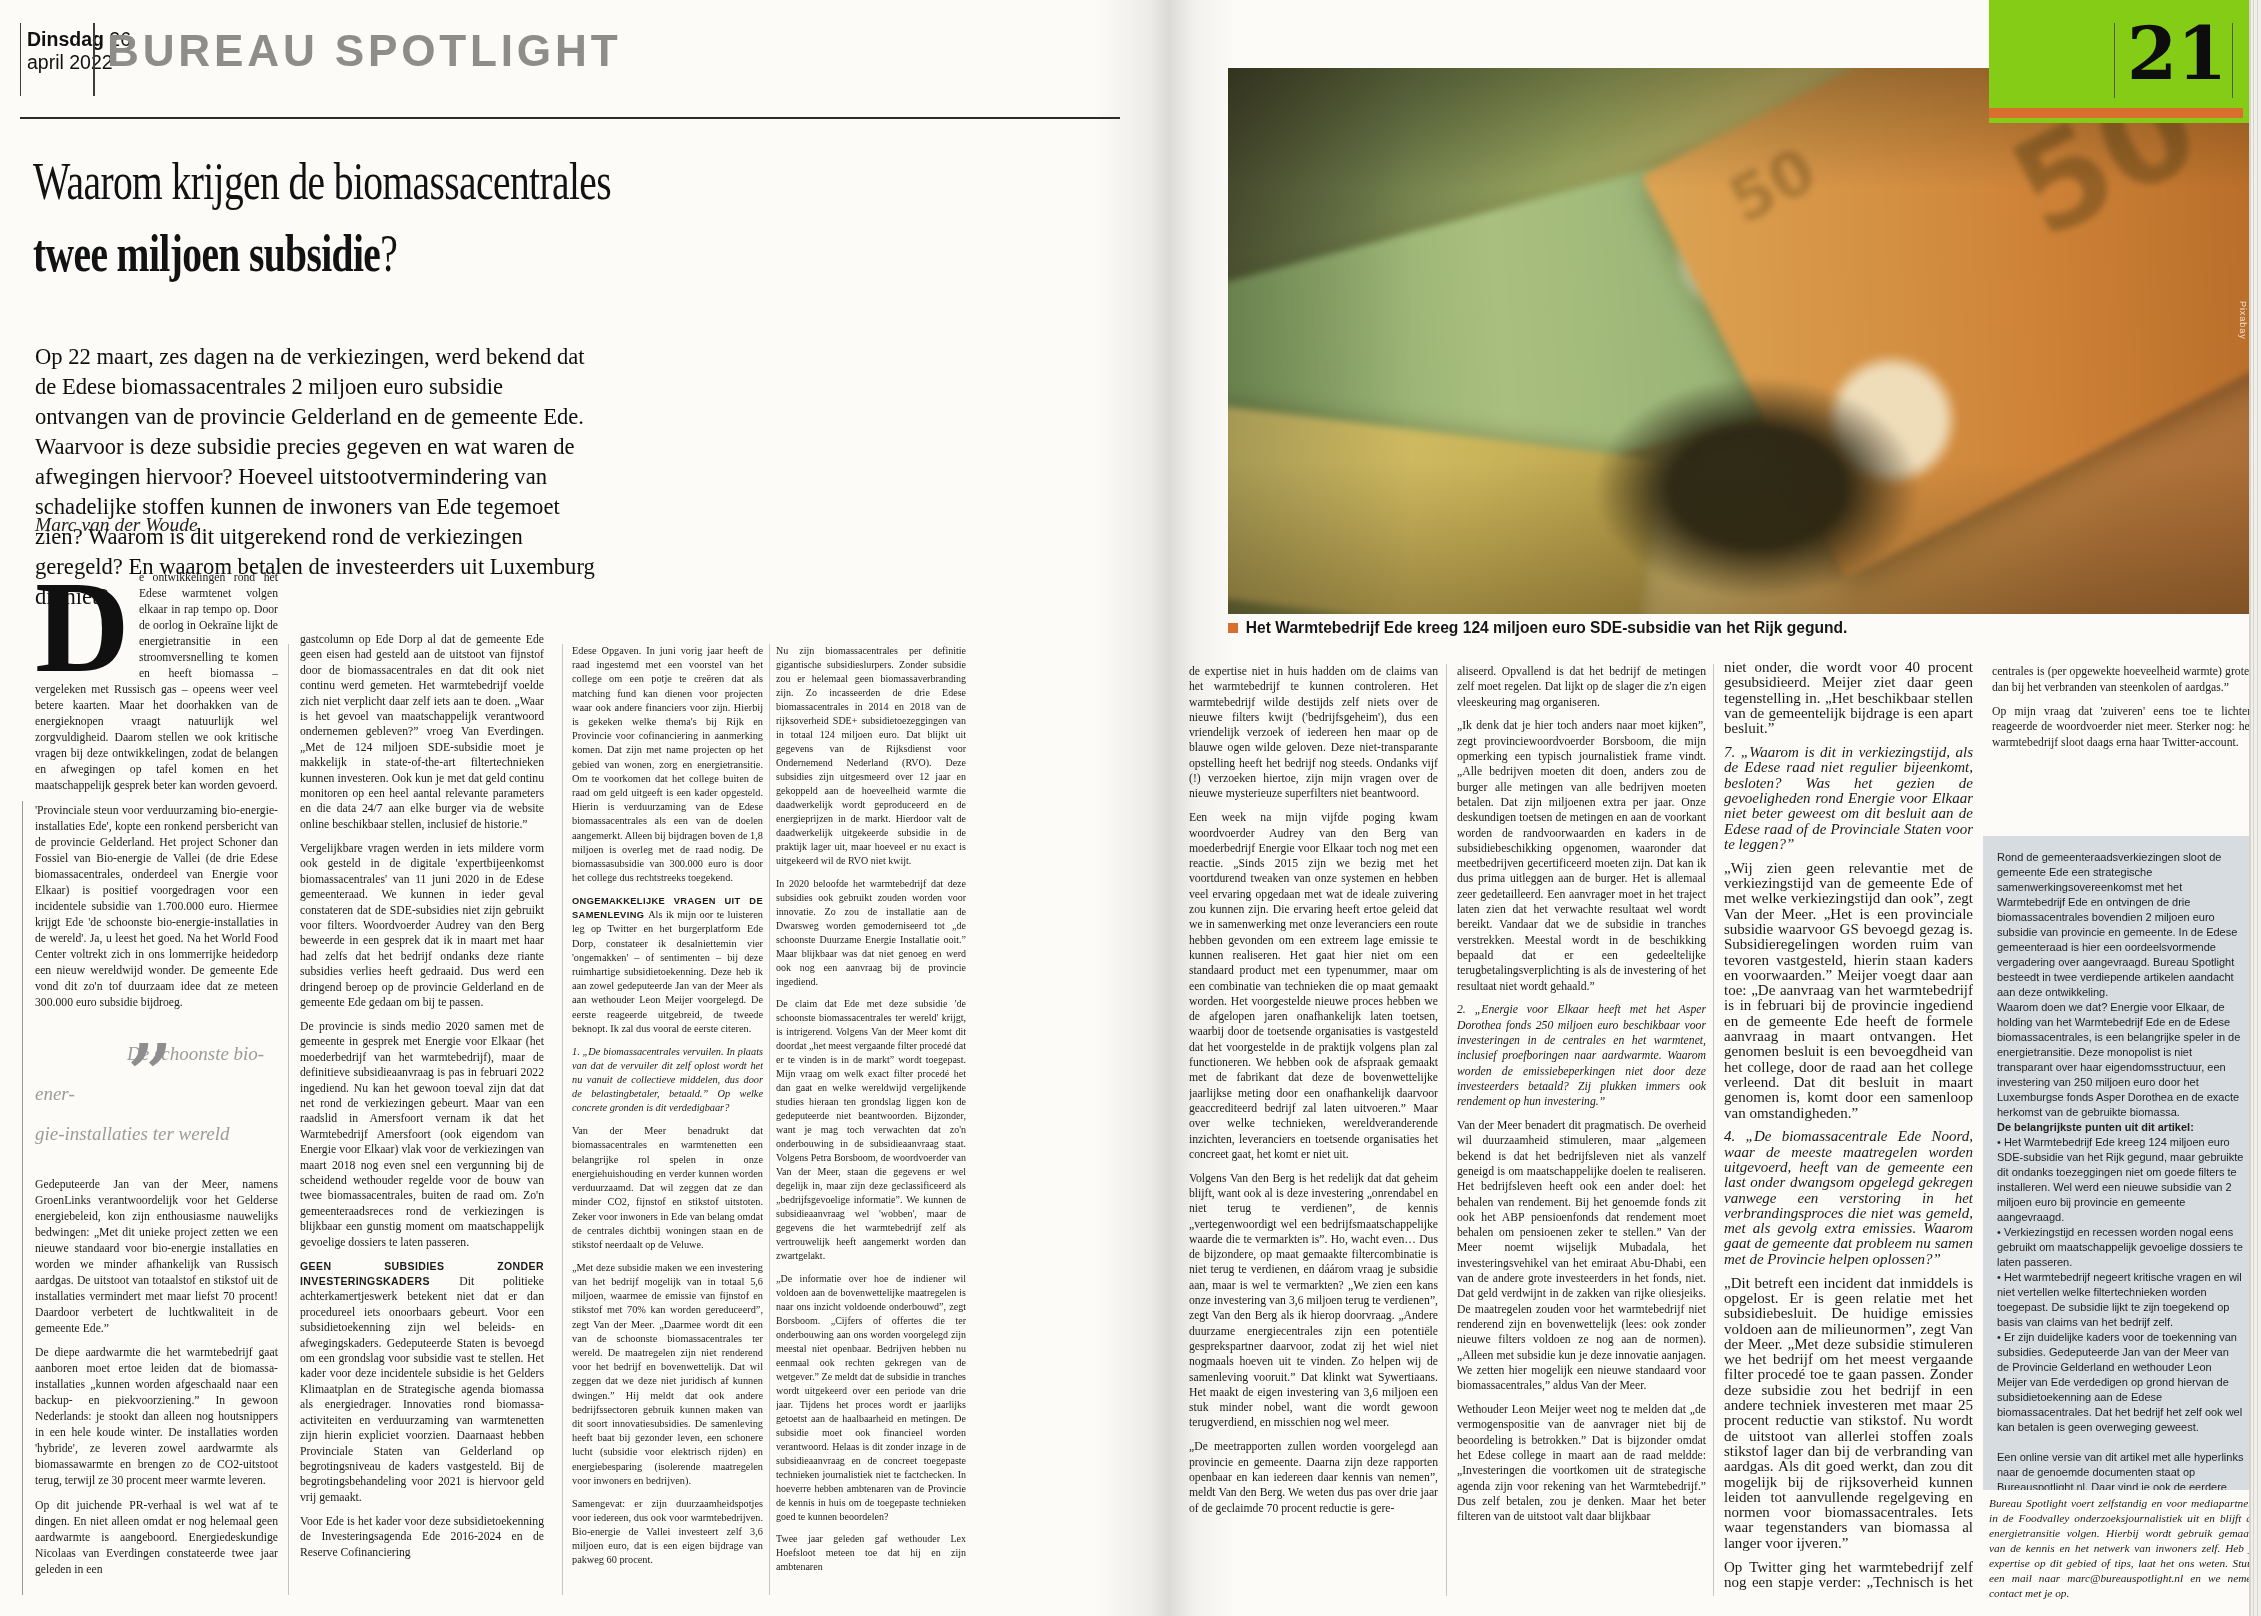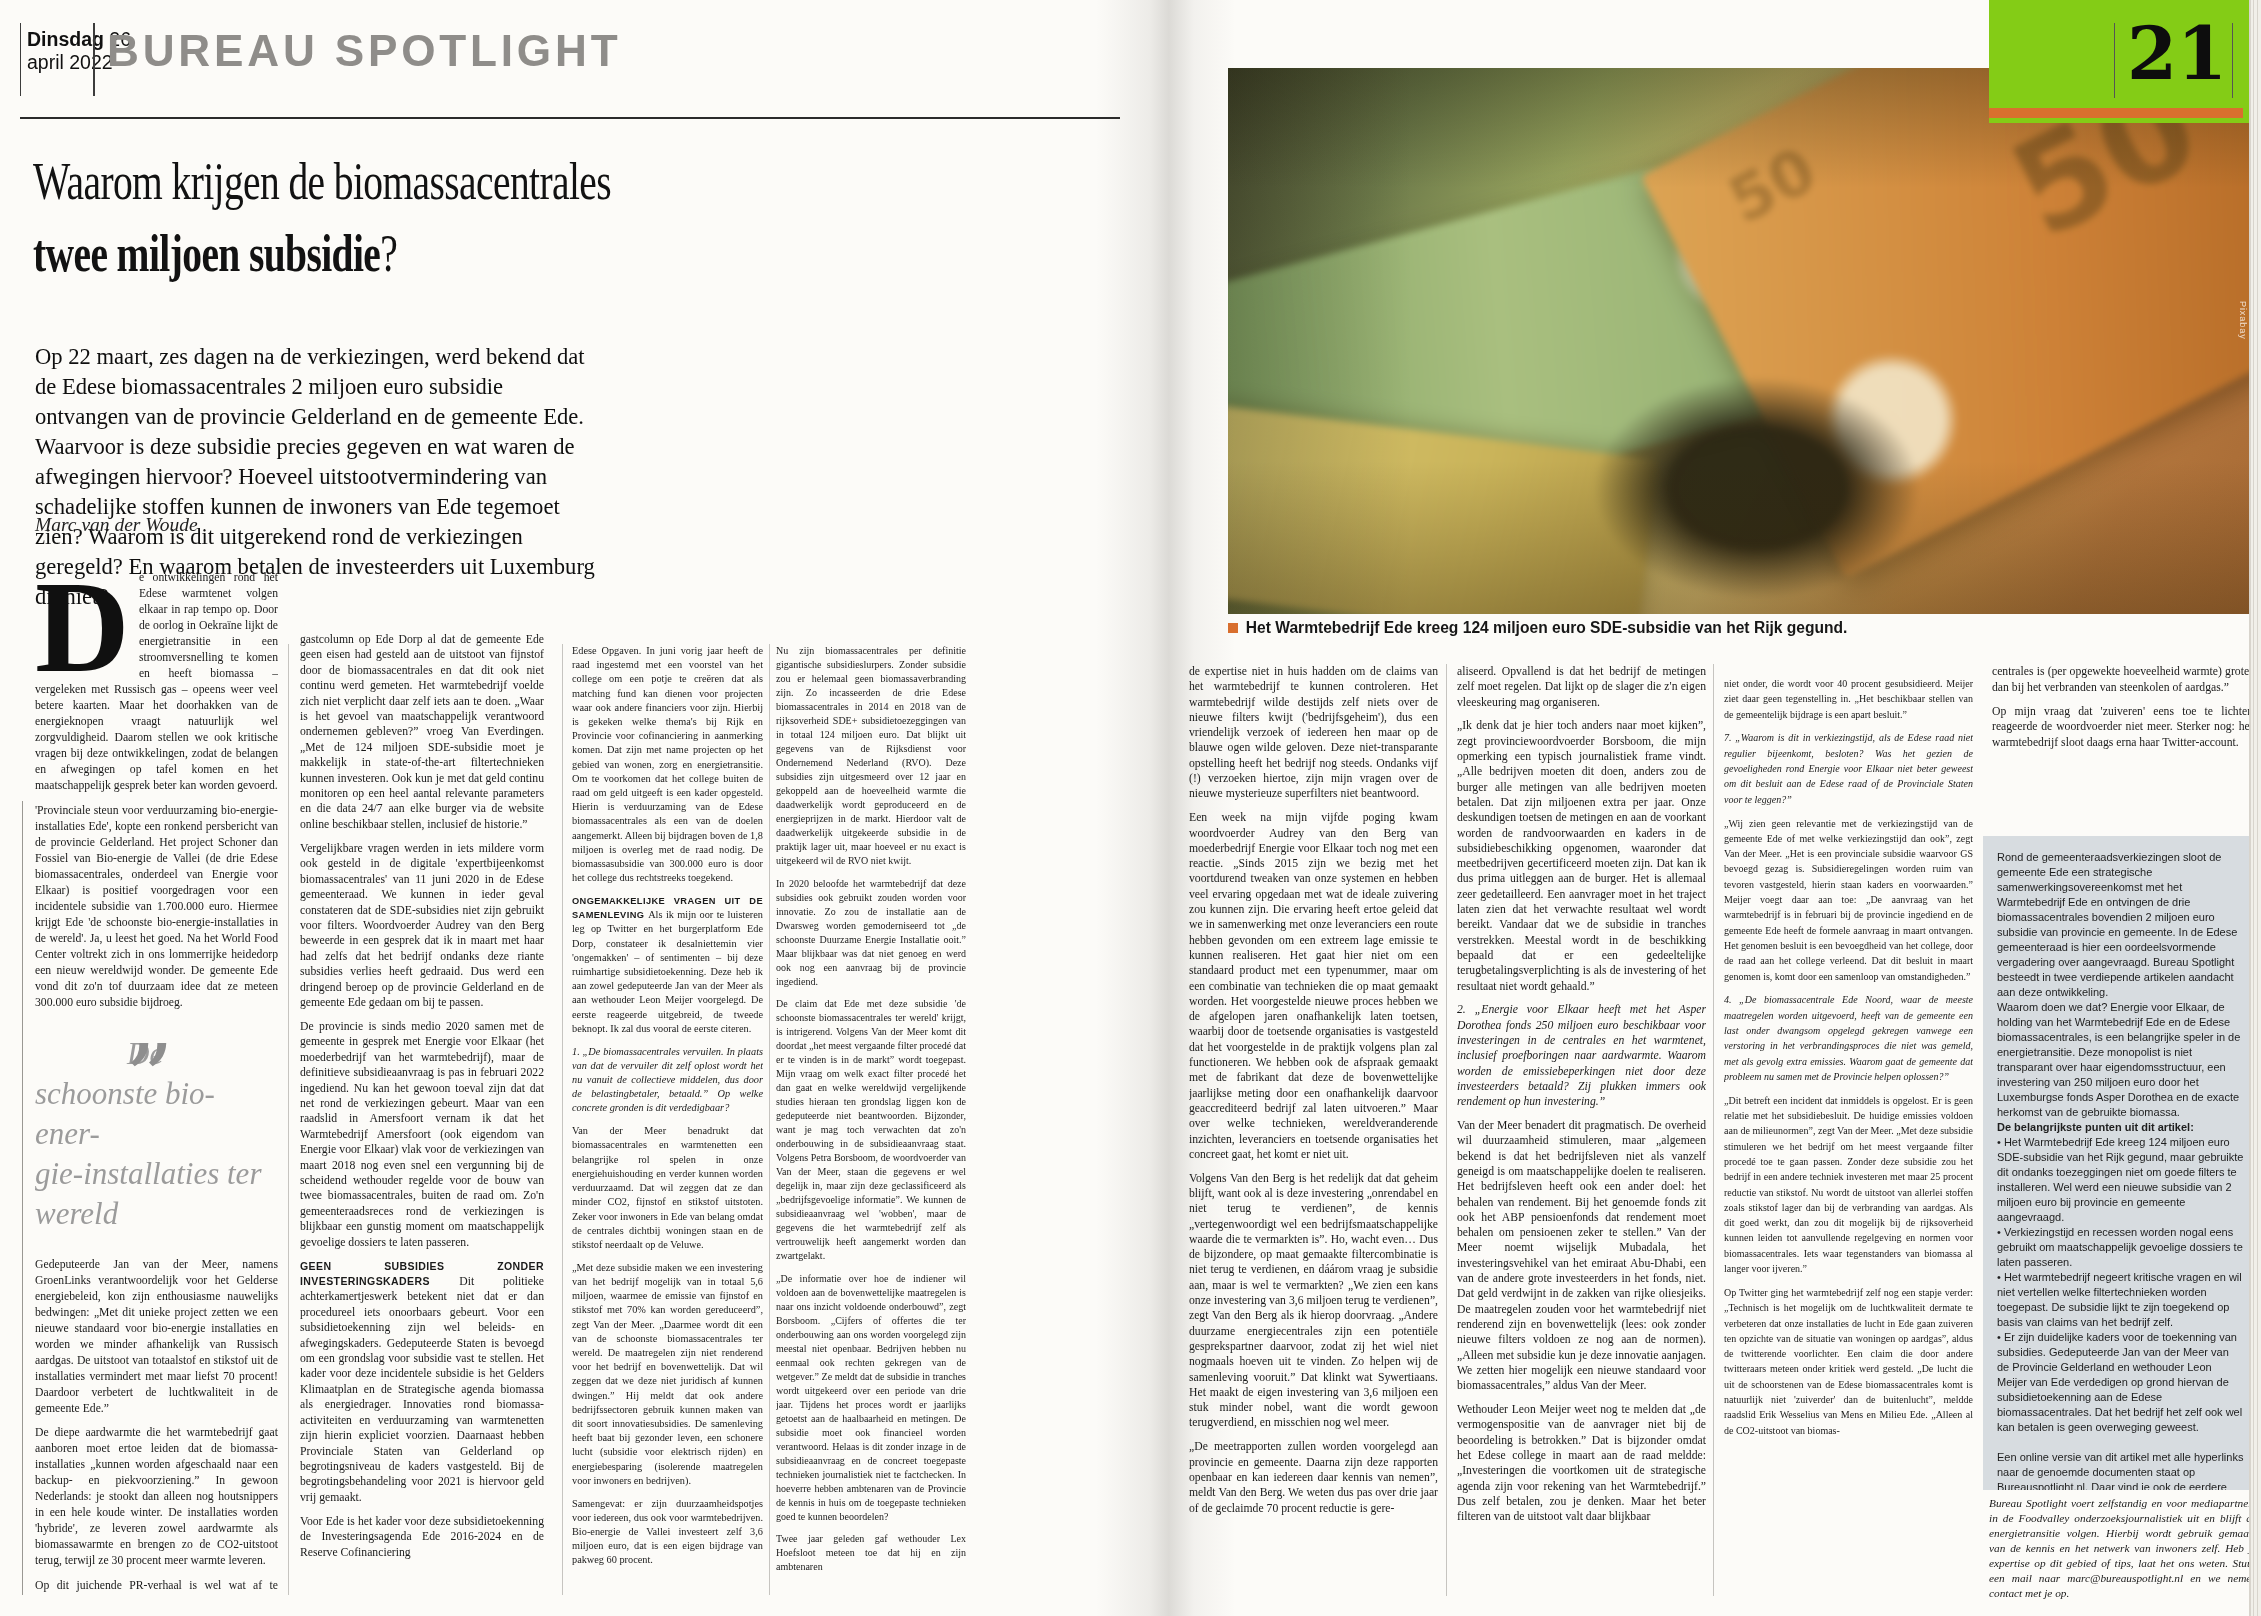--- a/index.html
+++ b/index.html
@@ -28,28 +28,28 @@
 
   
   .bodycol{position:absolute;overflow:hidden;text-align:justify;}
   .bodycol p{margin:0 0 8.6px 0;}
   #colA{left:35px;top:570px;width:243px;height:1026px;font-size:11.7px;line-height:16px;}
   #colB{left:300px;top:632px;width:244px;height:951px;font-size:11.7px;line-height:15.4px;}
   #colC{left:572px;top:644px;width:191px;height:951px;font-size:10.3px;line-height:14.2px;}
   #colD{left:776px;top:644px;width:190px;height:951px;font-size:10px;line-height:14px;}
   #colR1{left:1189px;top:664px;width:249px;height:932px;font-size:11.7px;line-height:15.3px;}
   #colR2{left:1457px;top:664px;width:249px;height:932px;font-size:11.7px;line-height:15.3px;}
-  #colR3{left:1724px;top:676px;width:249px;height:932px;font-size:10px;line-height:15.3px;}
+  #colR3{left:1724px;top:660px;width:249px;height:932px;font-size:15px;line-height:15.3px;}
   #sideTop{left:1992px;top:664px;width:261px;height:167px;font-size:11.7px;line-height:15.6px;}
 
   .dcap{float:left;font-weight:700;font-size:131px;line-height:103px;padding:4.7px 9.3px 0 0;color:#101010;}
   .lead{font-family:"Liberation Sans",sans-serif;font-weight:700;font-size:.9em;letter-spacing:0.4px;}
   .qnum{font-style:italic;}
   .pullquote{position:relative;margin:20px 0 23px 0 !important;padding-top:3.1px;
-    font-style:italic;font-size:31px;line-height:40px;color:#9b9b9b;text-align:left;
+    font-style:italic;font-size:19px;line-height:40px;color:#9b9b9b;text-align:left;
     text-indent:92px;white-space:pre-line;}
   .pullquote::before{content:"„";position:absolute;left:0;top:-30px;font-style:normal;
     font-size:93px;color:#8e8e8e;font-family:"DejaVu Serif",serif;}
 
   
   #photo{left:1228px;top:68px;width:1023px;height:546px;overflow:hidden;background:#7a7a52;}
   .pbase{position:absolute;inset:0;background:
     linear-gradient(115deg,#4d4f35 0%,#6d7a4a 16%,#98a45e 30%,#c4b668 44%,#d8bc72 56%,#c78f4a 72%,#b2753c 86%,#a66934 100%);}
   .pblur{position:absolute;inset:0;filter:blur(3.9px) saturate(1.05);}
   .note{position:absolute;border-radius:7px;}

